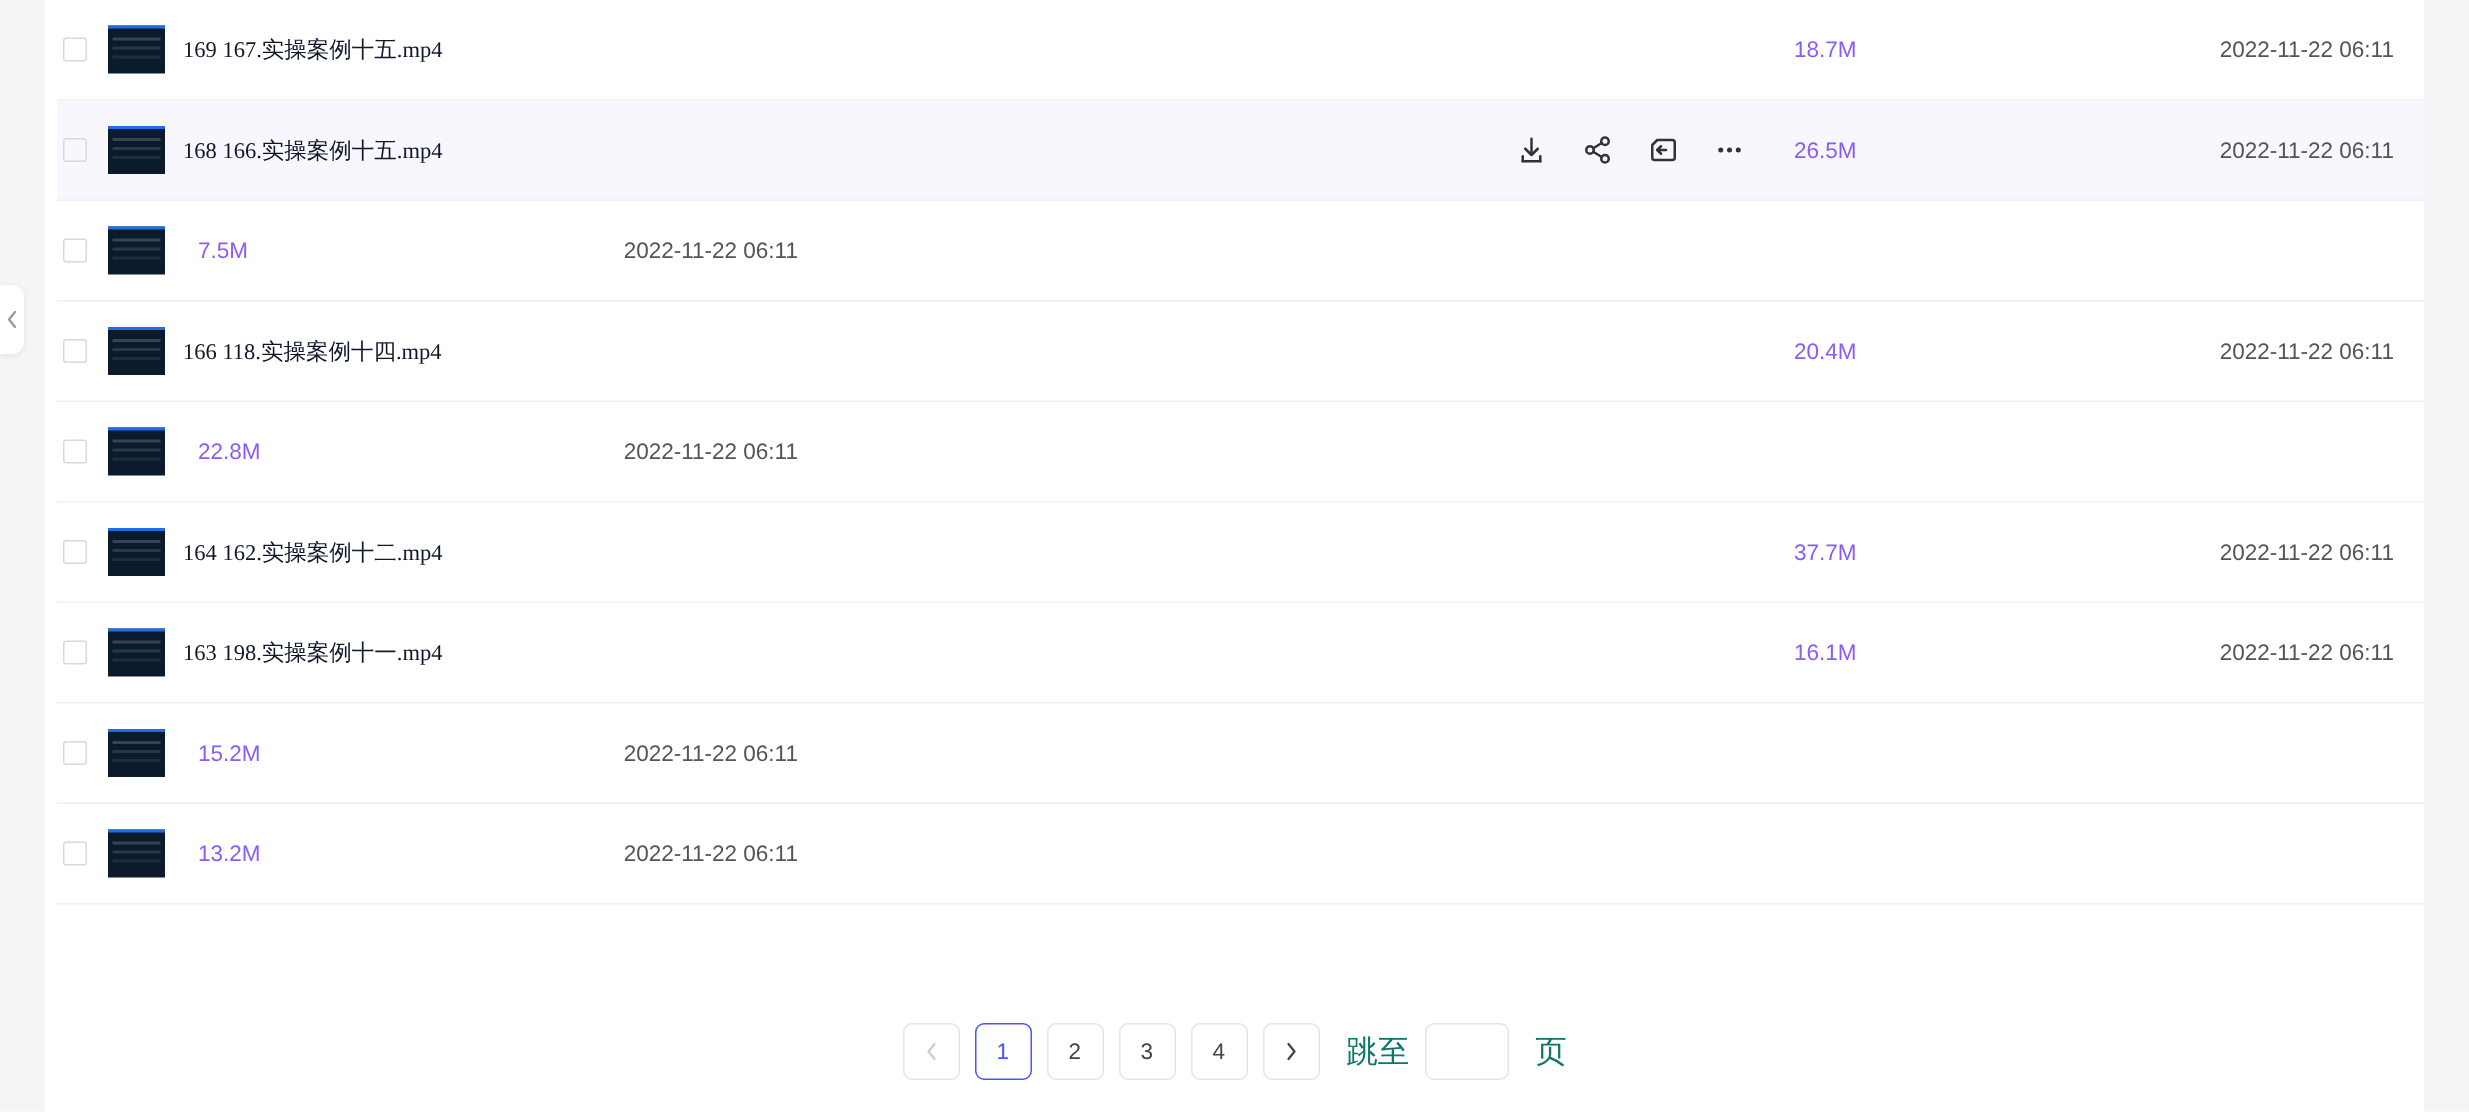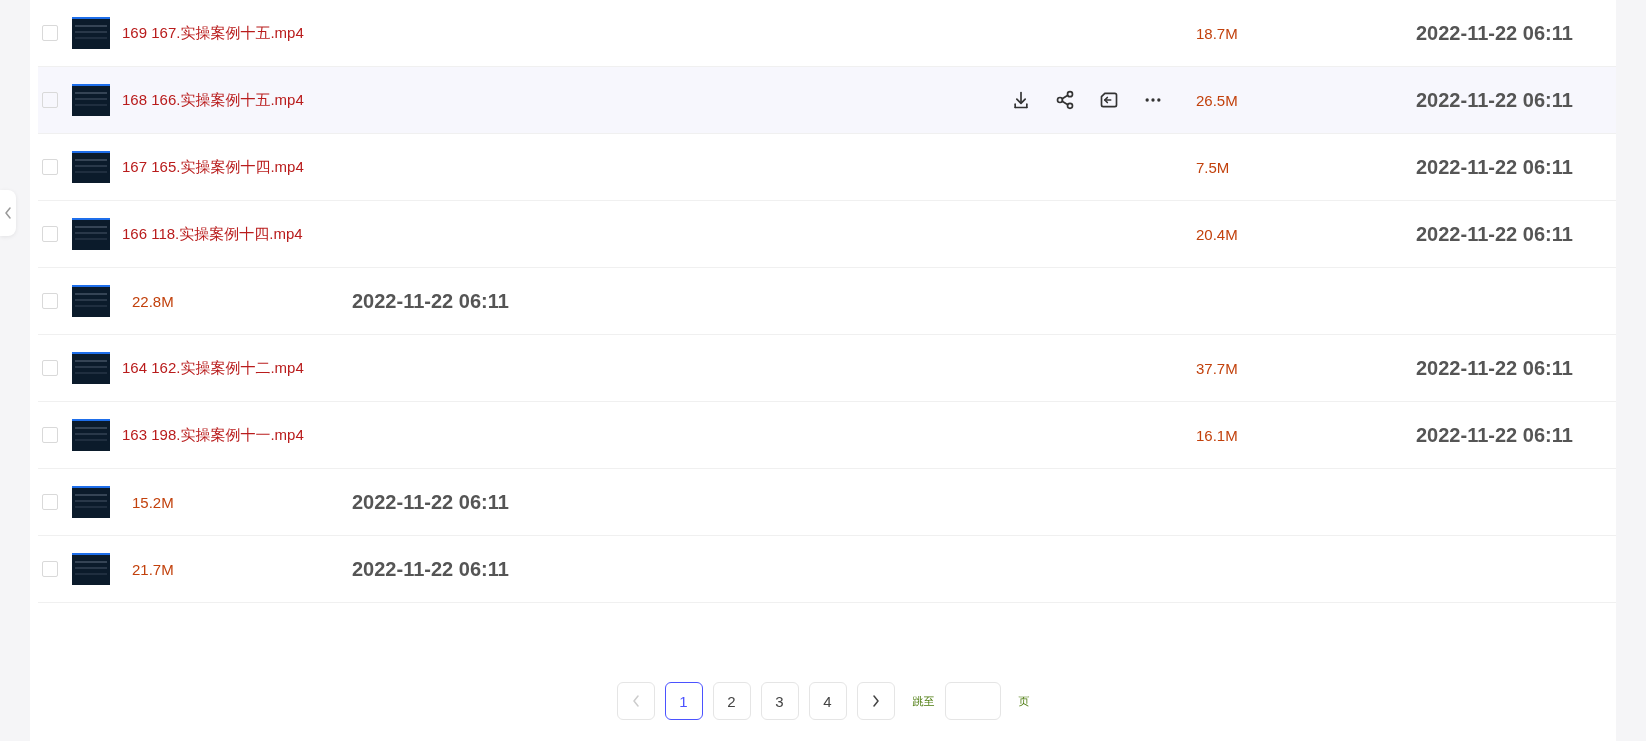--- a/index.html
+++ b/index.html
@@ -53,45 +53,44 @@
   }
   .thumb::after{
     content:"";
     position:absolute; left:3px; right:3px; top:6px; height:2px;
     background: rgba(180,190,210,0.25);
     box-shadow: 0 6px 0 rgba(180,190,210,0.18), 0 12px 0 rgba(180,190,210,0.12);
   }
   .name {
     flex: 1;
     font-size: 15px;
-    color: #b91c1c;
-    white-space: nowrap; overflow: hidden; text-overflow: ellipsis;
+    color: #0f172a;
+    white-space: nowrap; overflow: hidden; text-overflow: ellipsis; font-family: Liberation Serif, serif;
   }
   .actions {
     display: none;
     align-items: center;
     gap: 22px;
     padding-right: 22px;
   }
   .row.hovered .actions { display: flex; }
   .ic { width: 22px; height: 22px; color: #333; cursor: pointer; display:flex; align-items:center; justify-content:center; }
   .size {
     width: 230px;
     font-size: 15px;
-    color: #c2410c;
+    color: #8b5cf6;
     text-align: left;
     padding-left: 10px;
   }
   .date {
     width: 200px;
-    font-size: 20px;
+    font-size: 15px;
     color: #555;
-    text-align: left;
+    text-align: right;
     padding-right: 20px;
-    font-weight: bold;
   }
 
   .pager {
     height: 80px;
     display: flex;
     align-items: center;
     justify-content: center;
     gap: 10px;
     background: #fff;
     border-top: 0;
@@ -101,21 +100,21 @@
     border: 1px solid #e5e5e5;
     border-radius: 6px;
     background: #fff;
     display: flex; align-items: center; justify-content: center;
     font-size: 15px;
     color: #444;
     cursor: pointer;
   }
   .pbtn.active { border-color: #4b52ff; color: #4b52ff; }
   .pbtn.disabled { color: #ccc; cursor: not-allowed; }
-  .jumplbl { font-size: 11px; color: #4d7c0f; margin-left: 8px; }
+  .jumplbl { font-size: 21px; color: #0f766e; margin-left: 8px; }
   .jumpinput {
     width: 56px; height: 38px;
     border: 1px solid #e5e5e5;
     border-radius: 6px;
     text-align: center;
     font-size: 15px;
   }
 
   .collapse-tab {
     position: absolute;
@@ -185,21 +184,20 @@
               <circle cx="19" cy="12" r="2"></circle>
             </svg>
           </div>
         </div>
         <div class="size">26.5M</div>
         <div class="date">2022-11-22 06:11</div>
       </div>
       <div class="row">
         <div class="chk"></div>
         <div class="thumb"></div>
-        <div class="name">167 165.实操案例十四.mp4</div>
         <div class="size">7.5M</div>
         <div class="date">2022-11-22 06:11</div>
       </div>
       <div class="row">
         <div class="chk"></div>
         <div class="thumb"></div>
         <div class="name">166 118.实操案例十四.mp4</div>
         <div class="size">20.4M</div>
         <div class="date">2022-11-22 06:11</div>
       </div>
@@ -225,21 +223,21 @@
       </div>
       <div class="row">
         <div class="chk"></div>
         <div class="thumb"></div>
         <div class="size">15.2M</div>
         <div class="date">2022-11-22 06:11</div>
       </div>
       <div class="row">
         <div class="chk"></div>
         <div class="thumb"></div>
-        <div class="size">21.7M</div>
+        <div class="size">13.2M</div>
         <div class="date">2022-11-22 06:11</div>
       </div>
     </div>
 
   <div class="pager">
     <div class="pbtn disabled">
       <svg width="10" height="12" viewBox="0 0 10 12">
           <path d="M7 1 L3 6 L7 11" stroke="currentColor" stroke-width="1.5" fill="none" stroke-linecap="round" stroke-linejoin="round"></path>
         </svg>
     </div>

